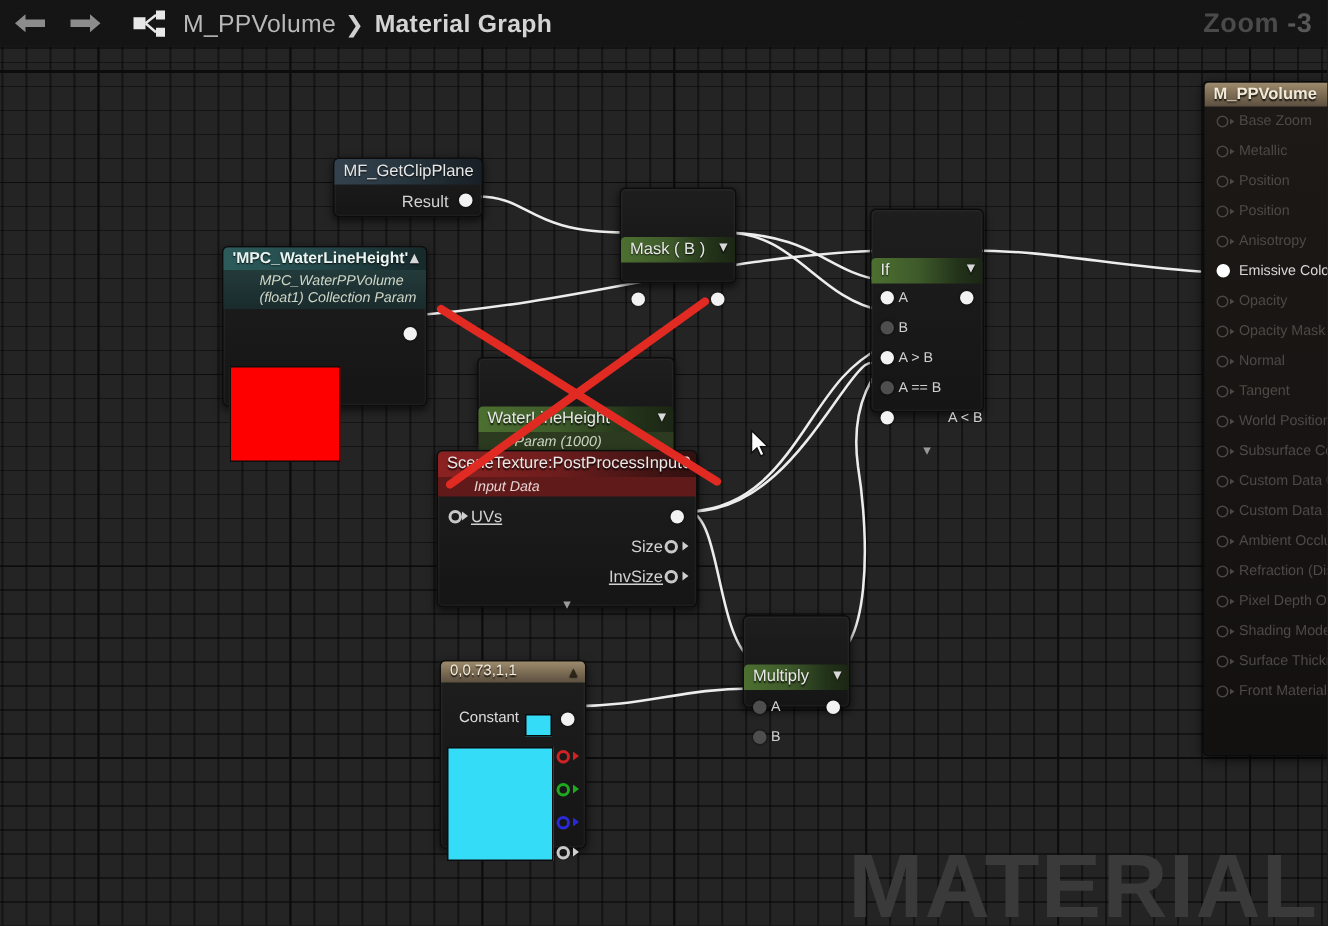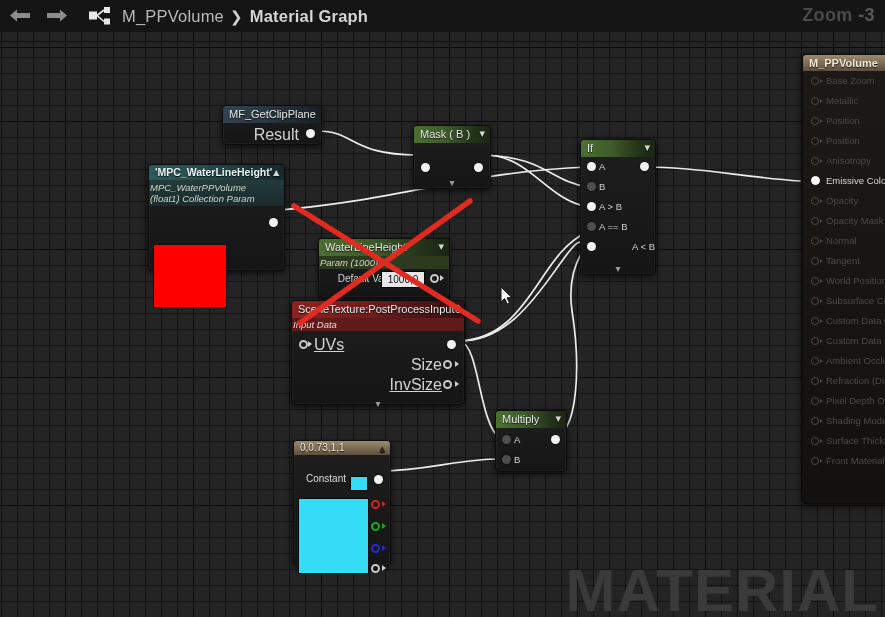--- a/index.html
+++ b/index.html
@@ -73,39 +73,39 @@
     border:1px solid #0c0c0c;
     box-shadow:0 2px 6px rgba(0,0,0,.65), inset 0 0 0 1px rgba(255,255,255,.035);
     z-index:10;
   }
   .nhead{
     position:relative;height:17px;line-height:17px;
     border-radius:3px 3px 0 0;padding:0 6px;
     font-size:11px;color:#e8e8e8;white-space:nowrap;overflow:hidden;
     text-shadow:0 1px 1px rgba(0,0,0,.85);
   }
-  .nhead.green{background:linear-gradient(90deg,#4c7030 0%,#3e5a2a 42%,#23331a 78%,#1b2614 100%);}
+  .nhead.green{background:linear-gradient(90deg,#4c7030 0%,#3e5a2a 42%,#23331a 78%,#1b2614 100%);margin-top:32px;}
   .nhead.teal{background:linear-gradient(90deg,#2d5b5c 0%,#24494b 45%,#1b3436 80%,#16292b 100%);}
   .nhead.red{background:linear-gradient(90deg,#8c2222 0%,#6e1d1d 45%,#431414 82%,#321010 100%);}
   .nhead.dark{background:linear-gradient(90deg,#33424d 0%,#283740 45%,#1c262c 82%,#182026 100%);}
   .nhead.tan{background:linear-gradient(180deg,#9d8b6e 0%,#7e6e55 48%,#5d5040 100%);}
   .nsub{
-    font-size:9.5px;color:#cfd6c6;font-style:italic;padding:0 1px;line-height:11px;
+    font-size:9.5px;color:#cfd6c6;font-style:italic;padding:0 24px;line-height:11px;
     white-space:nowrap;overflow:hidden;
   }
   .chev{
     position:absolute;right:5px;top:0;height:17px;line-height:15px;
     font-size:11px;color:#d8d8d8;
   }
   .footchev{
     position:absolute;left:0;right:0;bottom:1px;text-align:center;
     font-size:10px;color:#9a9a9a;line-height:9px;
   }
   .nbody{position:relative;}
-  .row{position:relative;height:20px;line-height:20px;font-size:16px;color:#d2d2d2;}
+  .row{position:relative;height:20px;line-height:20px;font-size:11px;color:#d2d2d2;}
   .row.r{text-align:right;padding-right:22px;}
   .row.l{text-align:left;padding-left:22px;}
 
   
   .pin{position:absolute;width:9px;height:9px;border-radius:50%;}
   .pin.fill{background:#f2f2f2;box-shadow:0 0 2px rgba(0,0,0,.8);}
   .pin.dim{background:#4e4e4e;box-shadow:0 0 2px rgba(0,0,0,.8);}
   .pin.ring{
     width:9px;height:9px;border-radius:50%;
     border:2px solid #cfcfcf;background:transparent;box-sizing:border-box;

